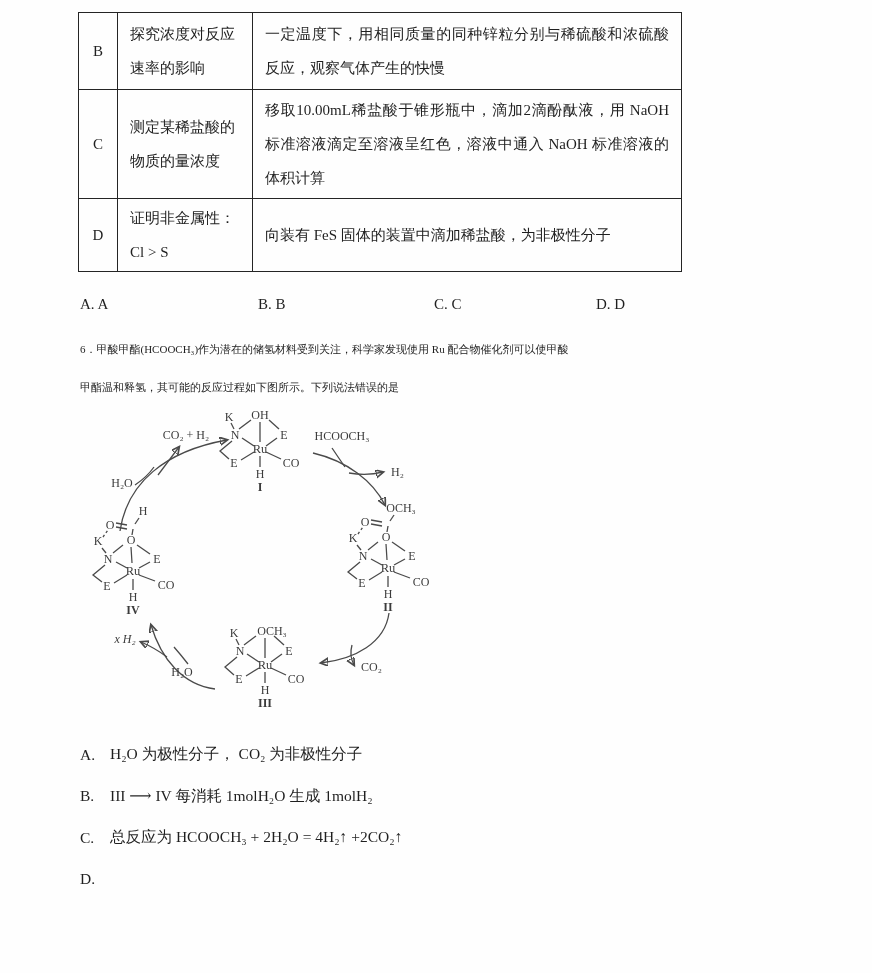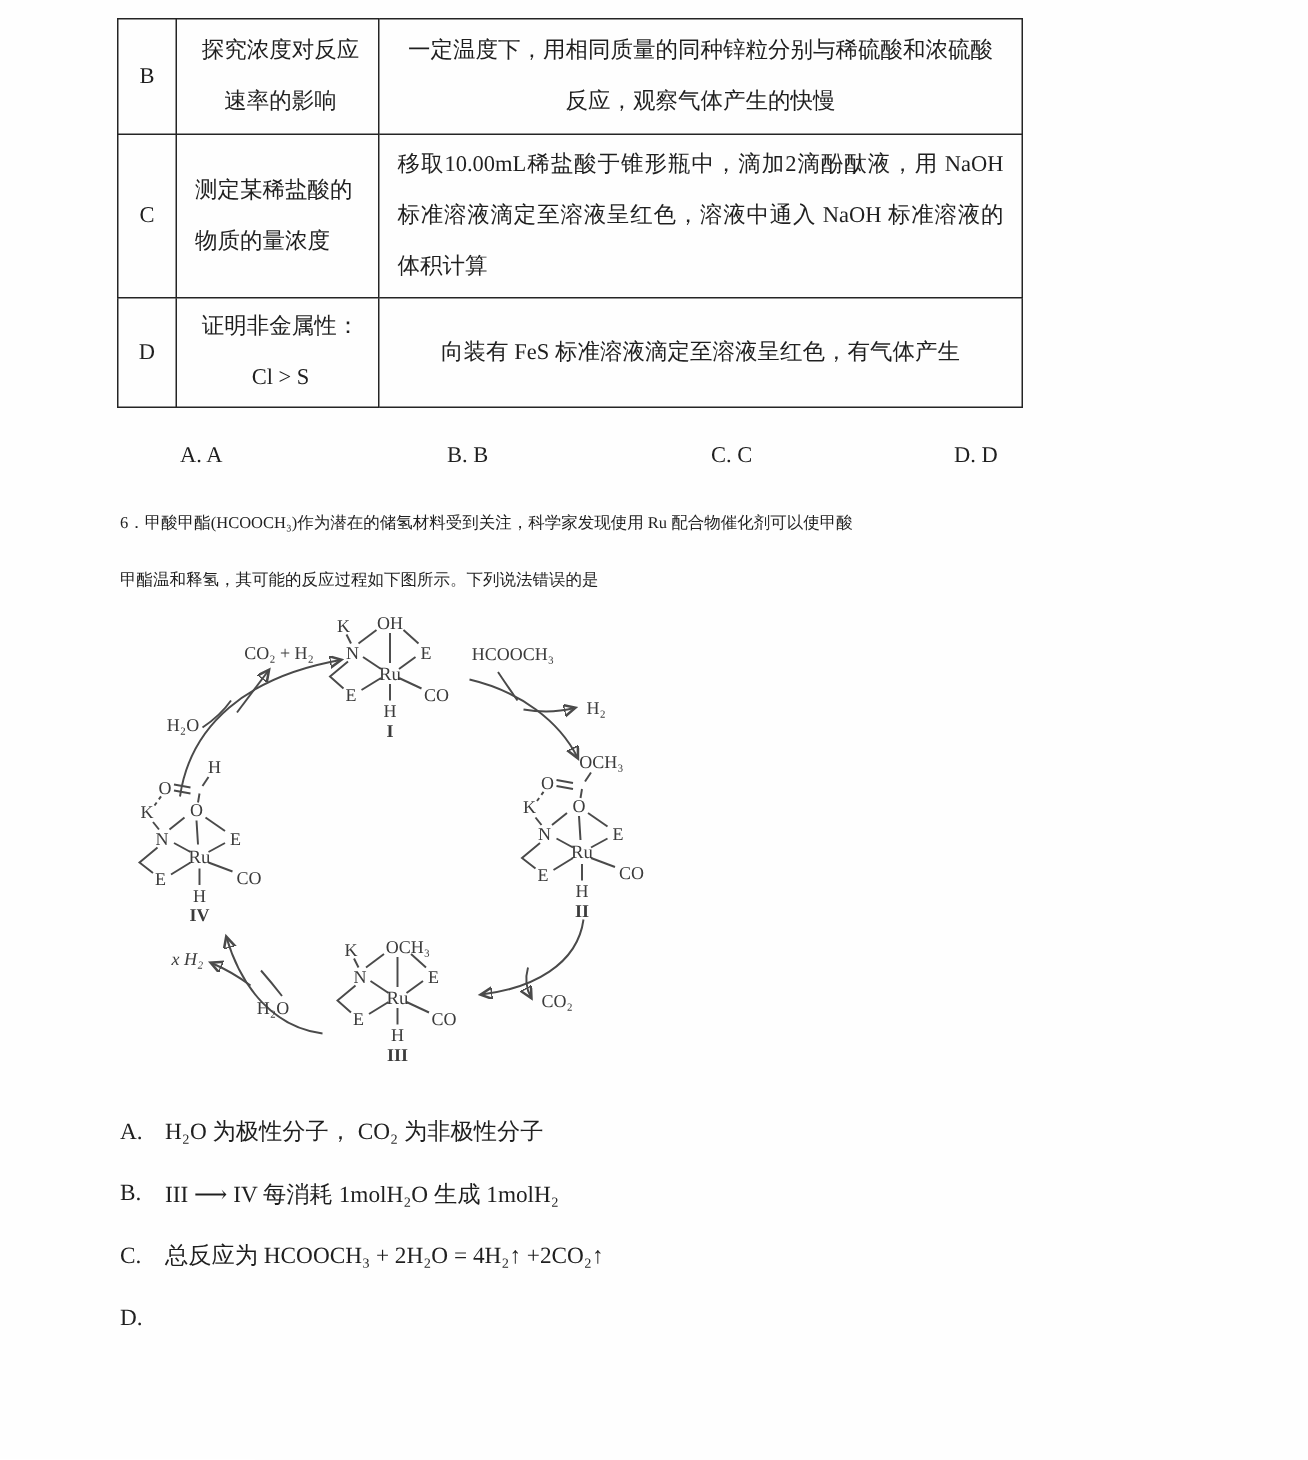--- a/index.html
+++ b/index.html
@@ -12,25 +12,25 @@
   .exam-table{
     position:absolute; left:78px; top:12px; width:604px;
     border-collapse:collapse; table-layout:fixed;
   }
   .exam-table td{
     border:1.5px solid #242424; font-size:15px; vertical-align:middle;
   }
   td.c-letter{ width:36px; text-align:center; }
   td.c-purpose{ width:114px; padding:2px 8px 2px 12px; line-height:34px; white-space:pre-line; }
   td.c-op{ padding:2px 12px; line-height:34px; text-align:justify; }
-  tr.row-b td{ height:72px;text-align:center; }
+  tr.row-b td{ height:72px; }
   tr.row-c td{ height:104px; }
-  tr.row-d td{ height:65px;text-align:center; }
-  
-  .answer-row{ position:absolute; left:80px; top:296px; width:720px; height:22px; font-size:15px;margin-left:40px; }
+  tr.row-d td{ height:65px; }
+  
+  .answer-row{ position:absolute; left:80px; top:296px; width:720px; height:22px; font-size:15px; }
   .answer-row span{ position:absolute; top:0; }
   .ans-a{ left:0; } .ans-b{ left:178px;text-align:right; } .ans-c{ left:354px; } .ans-d{ left:516px; }
   
   .q6-stem{ position:absolute; left:80px; top:330px; width:714px; font-size:11px; line-height:38px; }
   .q7{ position:absolute; left:80px; top:884px; width:760px; font-size:15px; line-height:42px; }
   
   .diagram{ position:absolute; left:55px; top:393px; }
   .diagram text{ font-size:12px; fill:#3b3b3b; }
   .diagram text.num{ font-weight:bold; font-size:12px; }
   .diagram text.rlabel{ font-size:12.5px; }
@@ -57,21 +57,21 @@
     <tr class="row-c">
       <td class="c-letter">C</td>
       <td class="c-purpose">测定某稀盐酸的
 物质的量浓度</td>
       <td class="c-op">移取10.00mL稀盐酸于锥形瓶中，滴加2滴酚酞液，用 NaOH 标准溶液滴定至溶液呈红色，溶液中通入 NaOH 标准溶液的体积计算</td>
     </tr>
     <tr class="row-d">
       <td class="c-letter">D</td>
       <td class="c-purpose">证明非金属性：
 Cl &gt; S</td>
-      <td class="c-op">向装有 FeS 标准溶液滴定至溶液呈红色，有气体产生</td>
+      <td class="c-op">向装有 FeS 固体的装置中滴加稀盐酸，为非极性分子</td>
     </tr>
   </tbody>
     </table>
 
   <div class="answer-row">
     <span class="ans-a">A. A</span>
     <span class="ans-b">B. B</span>
     <span class="ans-c">C. C</span>
     <span class="ans-d">D. D</span>
   </div>

